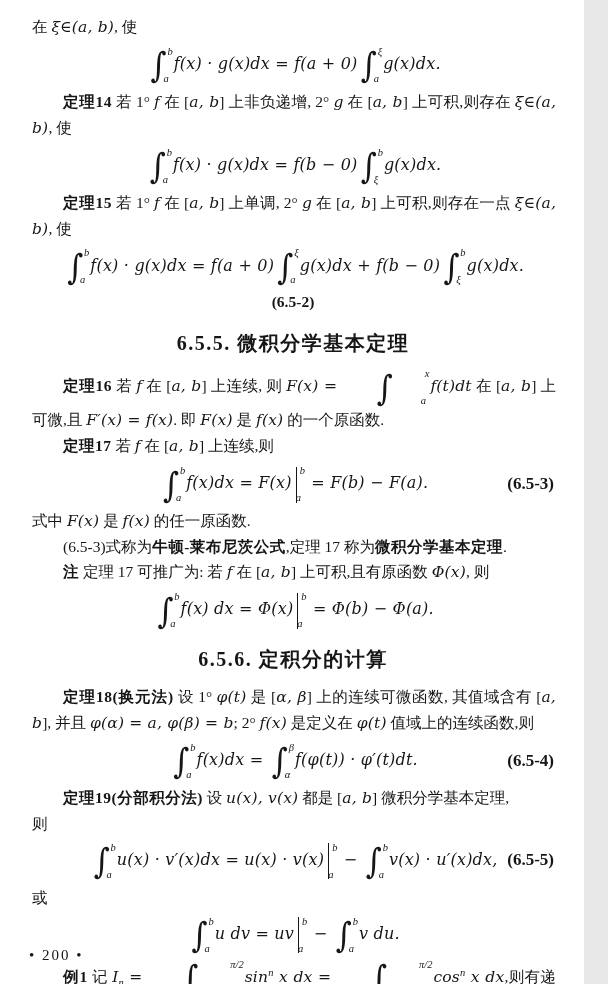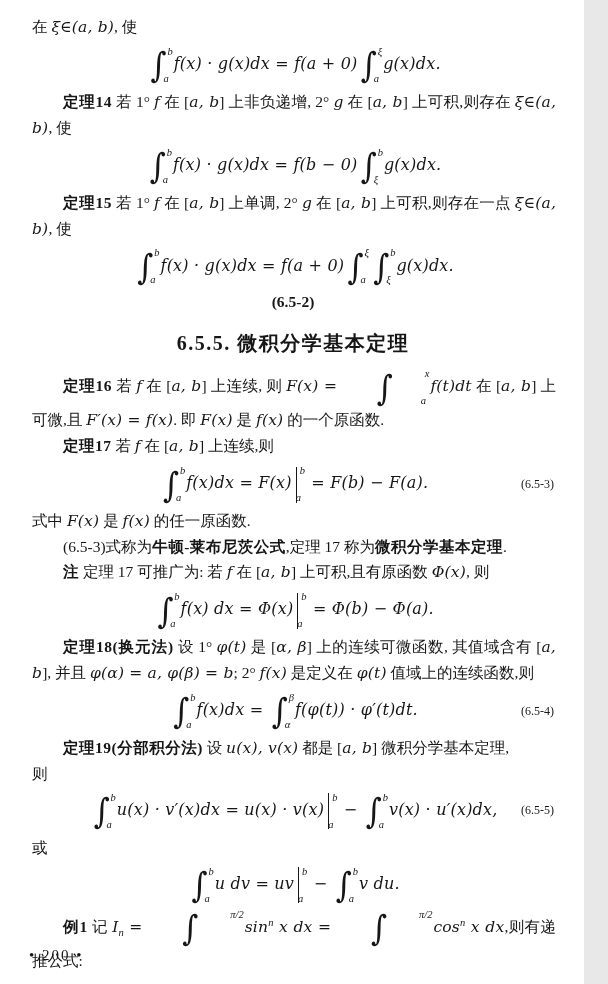--- a/index.html
+++ b/index.html
@@ -18,21 +18,21 @@
   .heading{
     font-size:20px;font-weight:600;letter-spacing:1.5px;
     margin:16px 0 12px -2px;line-height:26px;text-align:center;
   }
   .formula{
     position:relative;text-align:center;margin:4px 0;font-size:16px;line-height:40px;
   }
   .f-body{display:inline;}
   .formula .eqno{
     position:absolute;right:2px;top:50%;transform:translateY(-50%);
-    font-style:normal;font-size:12px;font-weight:400;
+    font-style:normal;font-size:17px;font-weight:700;
   }
   .eqno-line{
     text-align:center;font-size:15.5px;font-weight:600;margin:0 2px 2px 0;line-height:24px;
   }
   
   .int{display:inline-flex;align-items:center;vertical-align:middle;margin:0 1px 0 3px;}
   .int-g{
     font-size:31px;line-height:36px;font-style:normal;
     transform:scaleY(1.12);display:inline-block;
     font-family:"DejaVu Serif",serif;
@@ -93,21 +93,21 @@
             <span class="int-l">
               <span class="int-up">b</span>
               <span class="int-lo">a</span>
             </span>
           </span><span class="m">f(x) · g(x)dx = f(a + 0)</span><span class="int">
             <span class="int-g">∫</span>
             <span class="int-l">
               <span class="int-up">ξ</span>
               <span class="int-lo">a</span>
             </span>
-          </span><span class="int">
+          </span><span class="m">g(x)dx + f(b − 0)</span><span class="int">
             <span class="int-g">∫</span>
             <span class="int-l">
               <span class="int-up">b</span>
               <span class="int-lo">ξ</span>
             </span>
           </span><span class="m">g(x)dx.</span></span></div>
       <div class="eqno-line">(6.5-2)</div>
       <h2 class="heading">6.5.5. 微积分学基本定理</h2>
       <p class="para indent"><span class="b ">定理16</span><span>  若 </span><span class="m">f</span><span> 在 [</span><span class="m">a, b</span><span>] 上连续, 则 </span><span class="m">F(x) = </span><span class="int">
           <span class="int-g">∫</span>
@@ -139,20 +139,21 @@
               <span class="int-up">b</span>
               <span class="int-lo">a</span>
             </span>
           </span><span class="m">f(x) dx = Φ(x)</span><span class="bar">
             <span class="bar-line"></span>
             <span class="int-l">
               <span class="int-up">b</span>
               <span class="int-lo">a</span>
             </span>
           </span><span class="m"> = Φ(b) − Φ(a).</span></span></div>
+      <h2 class="heading">6.5.6. 定积分的计算</h2>
       <p class="para indent"><span class="b ">定理18(换元法)</span><span>  设 1° </span><span class="m">φ(t)</span><span> 是 [</span><span class="m">α, β</span><span>] 上的连续可微函数, 其值域含有 [</span><span class="m">a, b</span><span>], 并且 </span><span class="m">φ(α) = a, φ(β) = b</span><span>; 2° </span><span class="m">f(x)</span><span> 是定义在 </span><span class="m">φ(t)</span><span> 值域上的连续函数,则</span></p>
       <div class="formula"><span class="f-body"><span class="int">
             <span class="int-g">∫</span>
             <span class="int-l">
               <span class="int-up">b</span>
               <span class="int-lo">a</span>
             </span>
           </span><span class="m">f(x)dx = </span><span class="int">
             <span class="int-g">∫</span>
             <span class="int-l">

